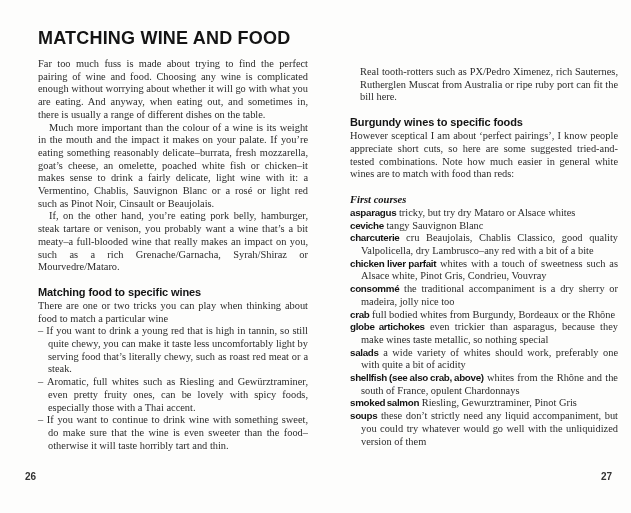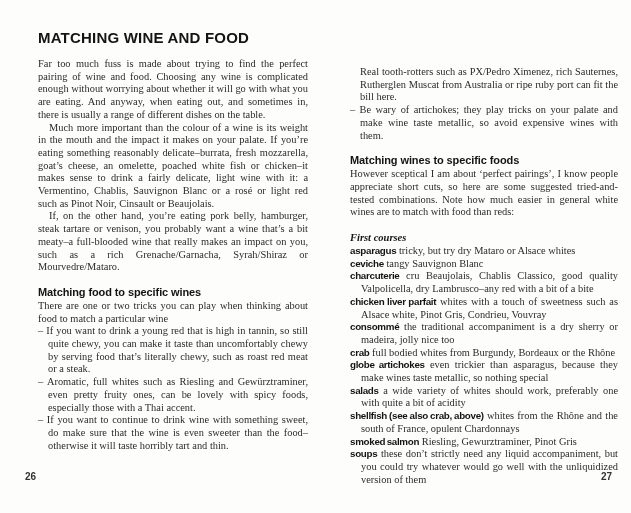--- a/index.html
+++ b/index.html
@@ -11,21 +11,21 @@
     overflow: hidden;
   }
   .spread { position: relative; width: 631px; height: 513px; }
   .page { position: absolute; }
   .page-left  { left: 38px;  top: 30px; width: 270px; }
   .page-right { left: 350px; top: 27px; width: 268px; }
 
   .title {
     font-family: "Liberation Sans", sans-serif;
     font-weight: bold;
-    font-size: 15px;
+    font-size: 18px;
     line-height: 16px;
     letter-spacing: 0.2px;
     color: #141414;
     margin: 0 0 12px 0;
   }
   .body {
     font-size: 10.4px;
     line-height: 12.7px;
     text-align: justify;
     margin: 0;
@@ -76,29 +76,28 @@
 
 <div class="spread">
 
   <div class="page page-left">
     <h1 class="title">MATCHING WINE AND FOOD</h1>
     <p class="body">Far too much fuss is made about trying to find the perfect pairing of wine and food. Choosing any wine is complicated enough without worrying about whether it will go with what you are eating. And anyway, when eating out, and sometimes in, there is usually a range of different dishes on the table.</p>
     <p class="body indent">Much more important than the colour of a wine is its weight in the mouth and the impact it makes on your palate. If you’re eating something reasonably delicate–burrata, fresh mozzarella, goat’s cheese, an omelette, poached white fish or chicken–it makes sense to drink a fairly delicate, light wine with it: a Vermentino, Chablis, Sauvignon Blanc or a rosé or light red such as Pinot Noir, Cinsault or Beaujolais.</p>
     <p class="body indent">If, on the other hand, you’re eating pork belly, hamburger, steak tartare or venison, you probably want a wine that’s a bit meaty–a full-blooded wine that really makes an impact on you, such as a rich Grenache/Garnacha, Syrah/Shiraz or Mourvedre/Mataro.</p>
     <h2 class="subhead">Matching food to specific wines</h2>
     <p class="body">There are one or two tricks you can play when thinking about food to match a particular wine</p>
-    <p class="body bullet">– If you want to drink a young red that is high in tannin, so still quite chewy, you can make it taste than uncomfortably chewy by serving food that’s literally chewy, such as roast red meat or a steak.</p>
+    <p class="body bullet">– If you want to drink a young red that is high in tannin, so still quite chewy, you can make it taste less uncomfortably light by serving food that’s literally chewy, such as roast red meat or a steak.</p>
     <p class="body bullet">– Aromatic, full whites such as Riesling and Gewürztraminer, even pretty fruity ones, can be lovely with spicy foods, especially those with a Thai accent.</p>
     <p class="body bullet">– If you want to continue to drink wine with something sweet, do make sure that the wine is even sweeter than the food–otherwise it will taste horribly tart and thin.</p>
   </div>
 
   <div class="page page-right">
     <p class="body cont">Real tooth-rotters such as PX/Pedro Ximenez, rich Sauternes, Rutherglen Muscat from Australia or ripe ruby port can fit the bill here.</p>
-    <p class="body bullet">– Be wary of artichokes; they play tricks on your palate and make wine taste metallic, so avoid expensive wines with them.</p>
-    <h2 class="subhead">Matching wines to specific foods</h2>
+    <h2 class="subhead">Burgundy wines to specific foods</h2>
     <p class="body">However sceptical I am about ‘perfect pairings’, I know people appreciate short cuts, so here are some suggested tried-and-tested combinations. Note how much easier in general white wines are to match with food than reds:</p>
     <h3 class="section-label">First courses</h3>
 
     <p class="body entry"><span class="term">asparagus</span><span> tricky, but try dry Mataro or Alsace whites</span></p>
     <p class="body entry"><span class="term">ceviche</span><span> tangy Sauvignon Blanc</span></p>
     <p class="body entry"><span class="term">charcuterie</span><span> cru Beaujolais, Chablis Classico, good quality Valpolicella, dry Lambrusco–any red with a bit of a bite</span></p>
     <p class="body entry"><span class="term">chicken liver parfait</span><span> whites with a touch of sweetness such as Alsace white, Pinot Gris, Condrieu, Vouvray</span></p>
     <p class="body entry"><span class="term">consommé</span><span> the traditional accompaniment is a dry sherry or madeira, jolly nice too</span></p>
     <p class="body entry"><span class="term">crab</span><span> full bodied whites from Burgundy, Bordeaux or the Rhône</span></p>
     <p class="body entry"><span class="term">globe artichokes</span><span> even trickier than asparagus, because they make wines taste metallic, so nothing special</span></p>

